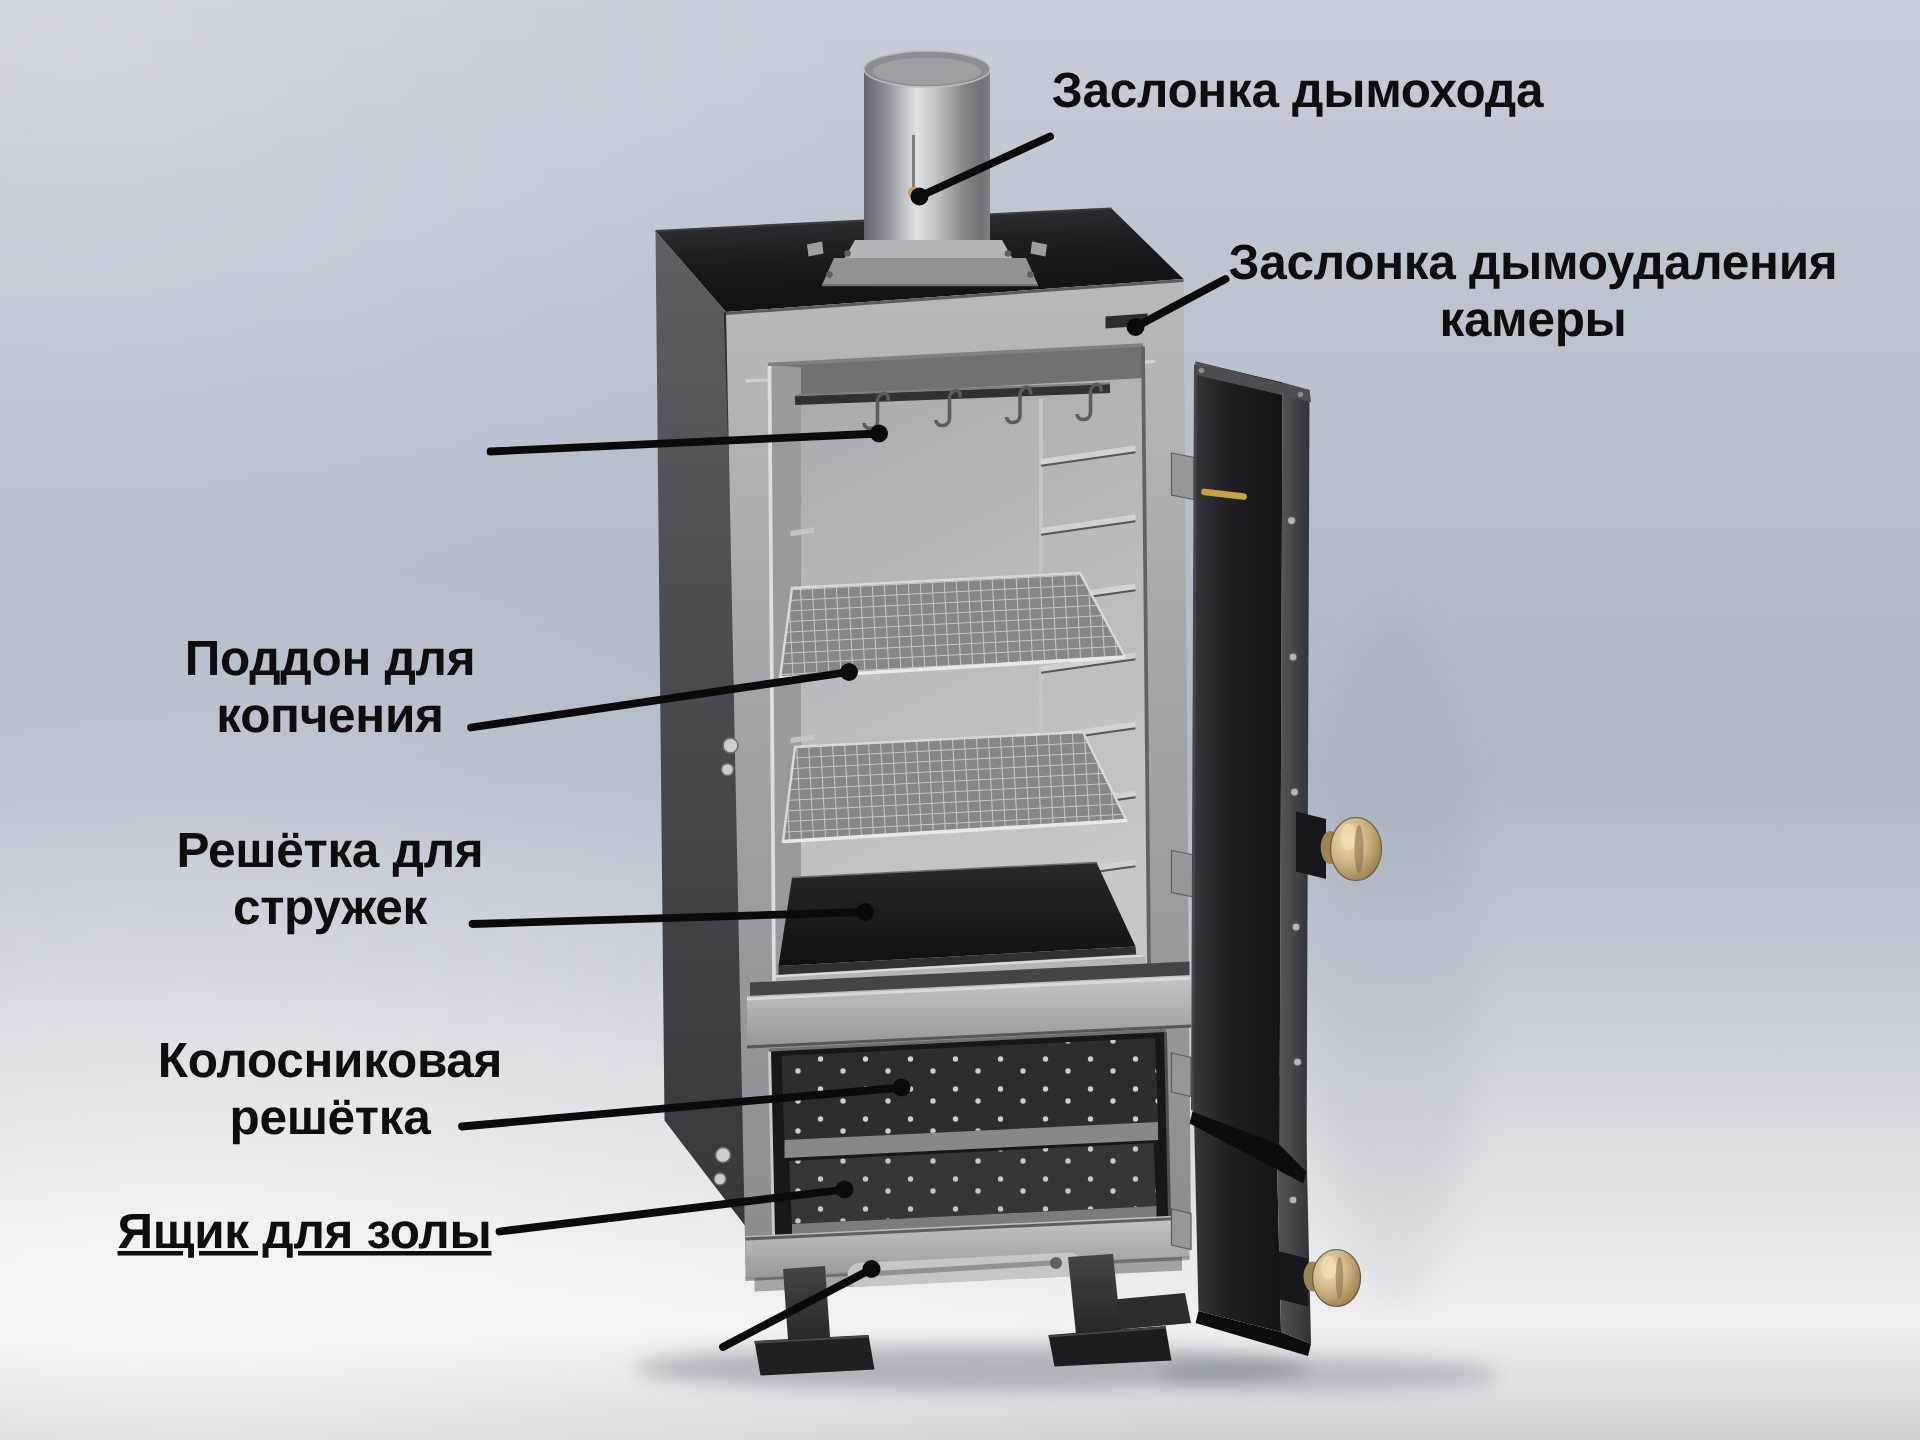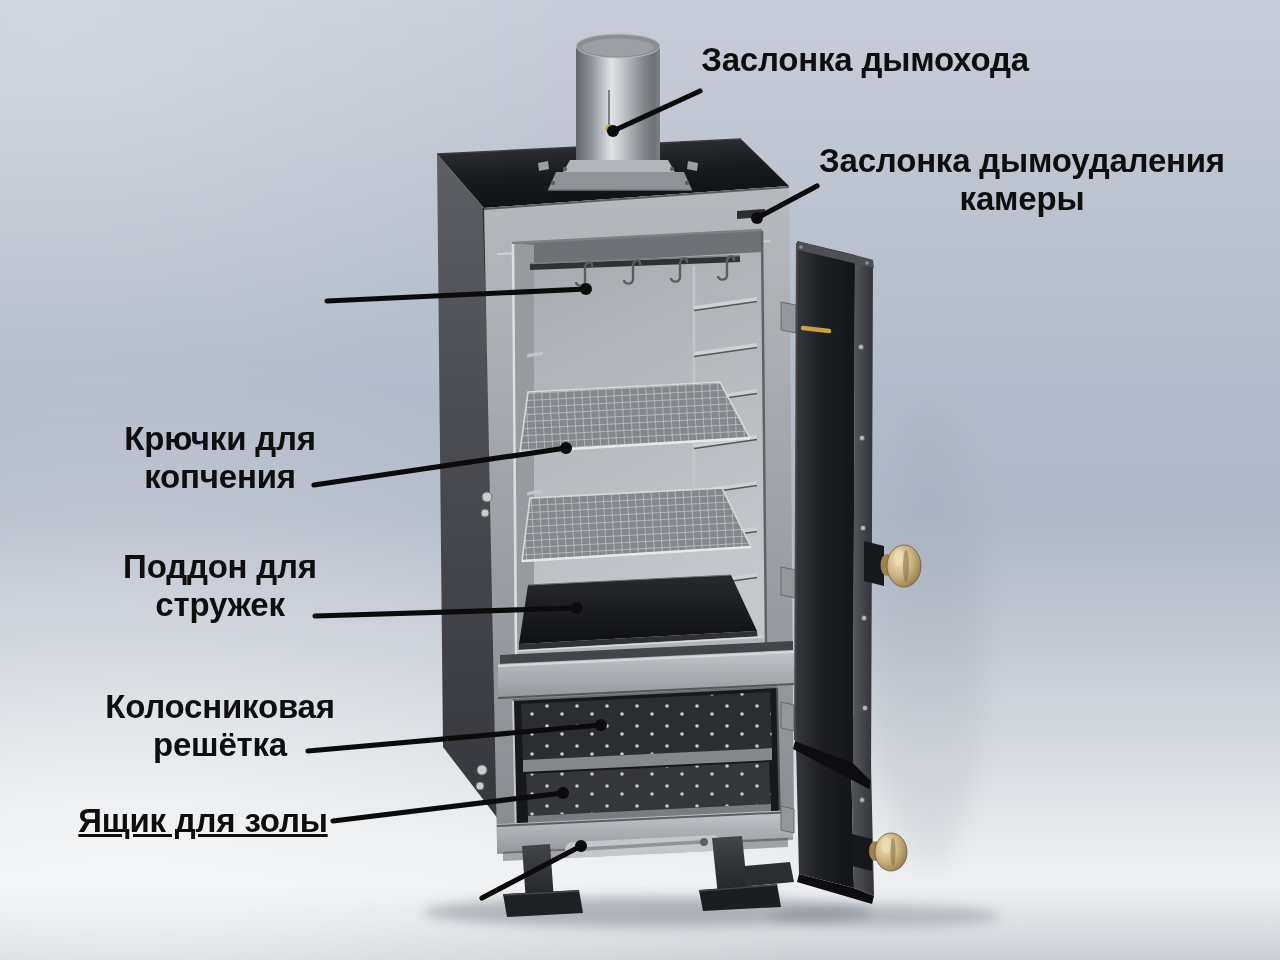--- a/index.html
+++ b/index.html
@@ -14,21 +14,21 @@
         #c2c9d3 67%, #d6dbe0 78%, #e7eaed 87%, #eef0f2 92%,
         #d9dce0 97%, #ccd0d5 100%);
   }
   svg.scene{position:absolute;left:0;top:0;}
   .lbl{
     position:absolute;
     font-weight:700;font-size:33px;line-height:38px;
     color:#0e0e0e;text-align:center;letter-spacing:-0.2px;
   }
   .lbl-1{left:650px;top:41px;width:430px;}
-  .lbl-2{left:788px;top:142px;width:468px;}
+  .lbl-2{left:788px;top:156px;width:468px;}
   .lbl-3{left:102px;top:236px;width:248px;}
   .lbl-4{left:96px;top:420px;width:248px;}
   .lbl-5{left:96px;top:548px;width:248px;}
   .lbl-6{left:82px;top:688px;width:276px;}
   .lbl-7{left:58px;top:802px;width:290px;white-space:nowrap;text-decoration:underline;}
   .lbl-8{left:36px;top:881px;width:450px;white-space:nowrap;}
 </style>
 </head>
 <body>
 
@@ -370,18 +370,18 @@
         </g>
       <g>
           <path d="M482,898 L581,846" fill="none"></path>
           <circle cx="581" cy="846" r="6" stroke="none"></circle>
         </g>
     </g>
   </svg>
 
   <div class="lbl lbl-1">Заслонка дымохода</div>
   <div class="lbl lbl-2">Заслонка дымоудаления камеры</div>
-  <div class="lbl lbl-4">Крючки для копчения</div>
-  <div class="lbl lbl-5">Поддон для стружек</div>
+  <div class="lbl lbl-4">Поддон для копчения</div>
+  <div class="lbl lbl-5">Решётка для стружек</div>
   <div class="lbl lbl-6">Колосниковая решётка</div>
   <div class="lbl lbl-7">Ящик для золы</div>
 
 </div>
 
 </body></html>

